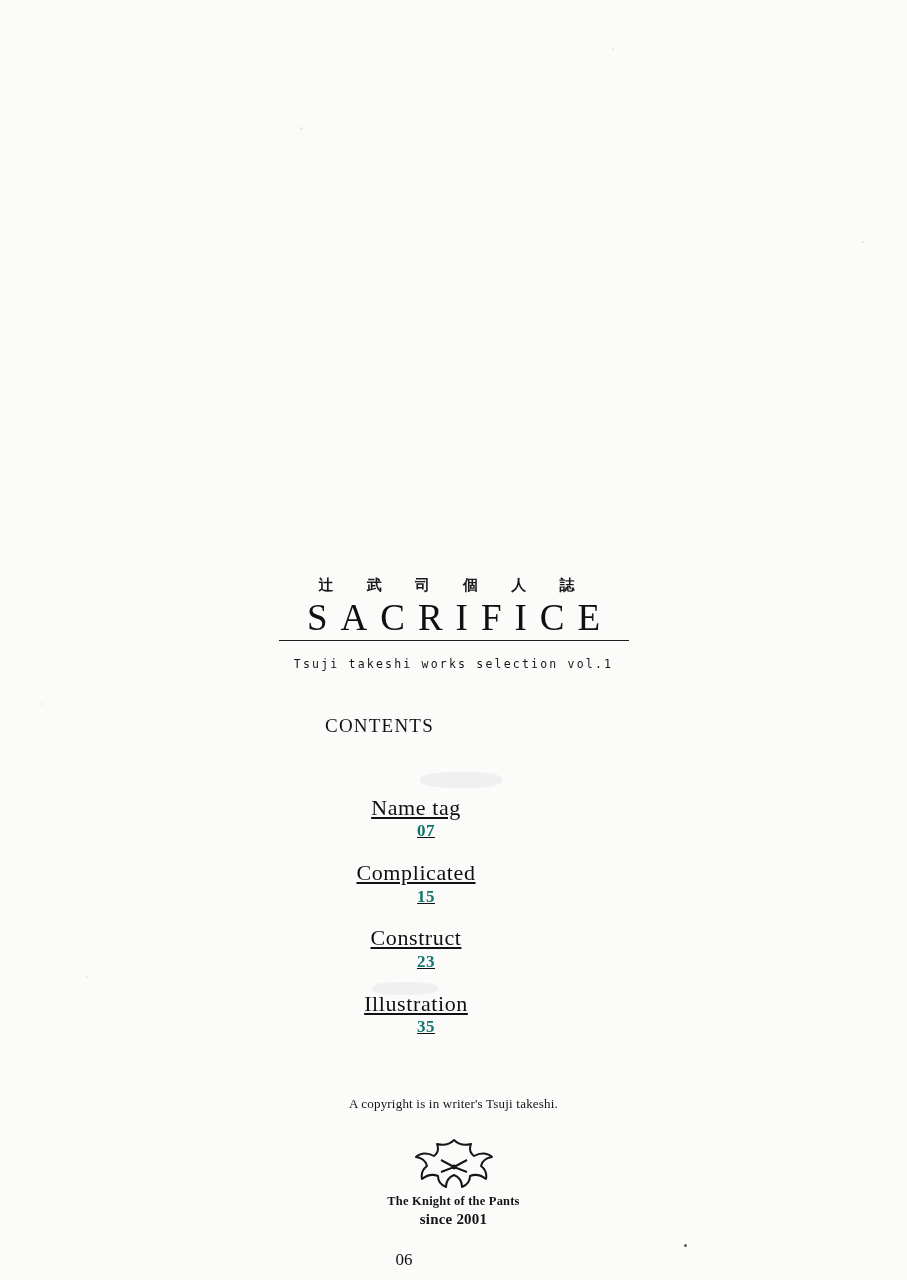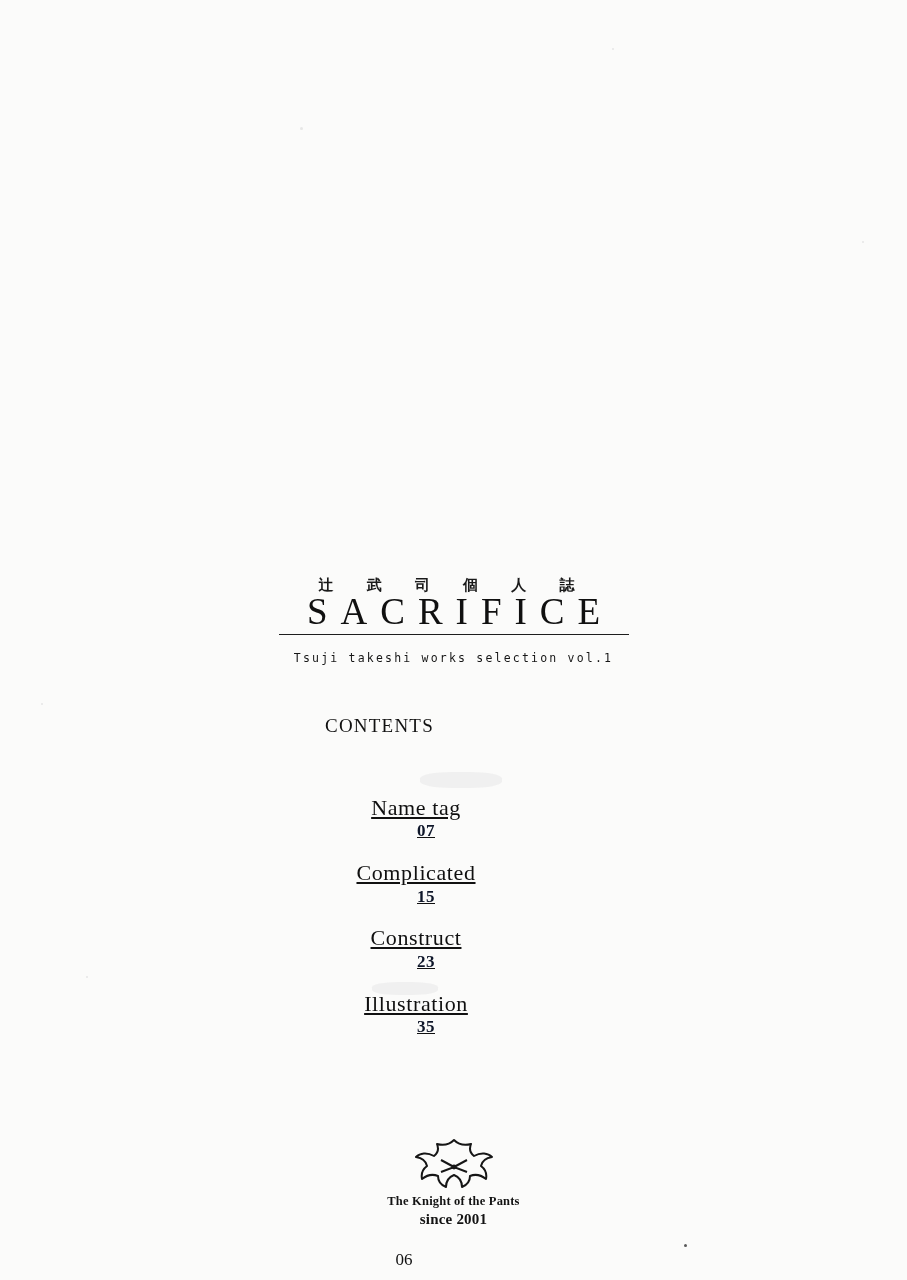--- a/index.html
+++ b/index.html
@@ -38,20 +38,21 @@
   }
   .jp-subtitle {
     font-family: "DejaVu Sans", sans-serif;
     font-size: 15px;
     font-weight: 700;
     letter-spacing: 14px;
     color: #1a1a1a;
     line-height: 1;
   }
   .title-main {
+    margin-top: 6px;
     font-family: "Liberation Serif", serif;
     font-size: 37px;
     letter-spacing: 13px;
     padding-left: 13px;
     color: #101010;
     line-height: 1.05;
     position: relative;
     display: inline-block;
   }
   .rule {
@@ -94,21 +95,21 @@
     font-size: 22px;
     letter-spacing: .6px;
     line-height: 1.15;
     color: #101010;
   }
   .toc-page {
     font-size: 17px;
     font-weight: 700;
     letter-spacing: .5px;
     line-height: 1.35;
-    color: #0f172a;
+    color: #0f766e;
     margin-left: 20px;
   }
 
   
   .smudge {
     position: absolute;
     background: #eeeeee;
     opacity: .9;
     border-radius: 40%;
     pointer-events: none;
@@ -199,20 +200,21 @@
     <div class="toc-item">
       <div class="toc-title">Construct</div>
       <div class="toc-page">23</div>
     </div>
     <div class="toc-item">
       <div class="toc-title">Illustration</div>
       <div class="toc-page">35</div>
     </div>
   </div>
 
+  <div class="copyright">A copyright is in writer's Tsuji takeshi.</div>
 
   <div class="logo-wrap">
     <svg width="82" height="52" viewBox="0 0 82 52">
       <path d="M41 4 C36 9 31 10 24 8 C26 13 25 17 21 20 C14 16 7 17 3 21 C9 22 13 25 14 30 C10 33 8 38 9 43 C14 39 20 38 25 40 C25 45 28 49 33 51 C33 45 36 41 41 39 C46 41 49 45 49 51 C54 49 57 45 57 40 C62 38 68 39 73 43 C74 38 72 33 68 30 C69 25 73 22 79 21 C75 17 68 16 61 20 C57 17 56 13 58 8 C51 10 46 9 41 4 Z" fill="none" stroke="#161616" stroke-width="2" stroke-linejoin="round"></path>
       <path d="M28 24 L41 31 L54 24 M28 36 L41 31 L54 36" fill="none" stroke="#161616" stroke-width="2"></path>
       <circle cx="41" cy="31" r="2.4" fill="#161616"></circle>
     </svg>
     <div class="logo-caption">
       <span>The Knight of the Pants</span>
       <span class="since">since 2001</span>

